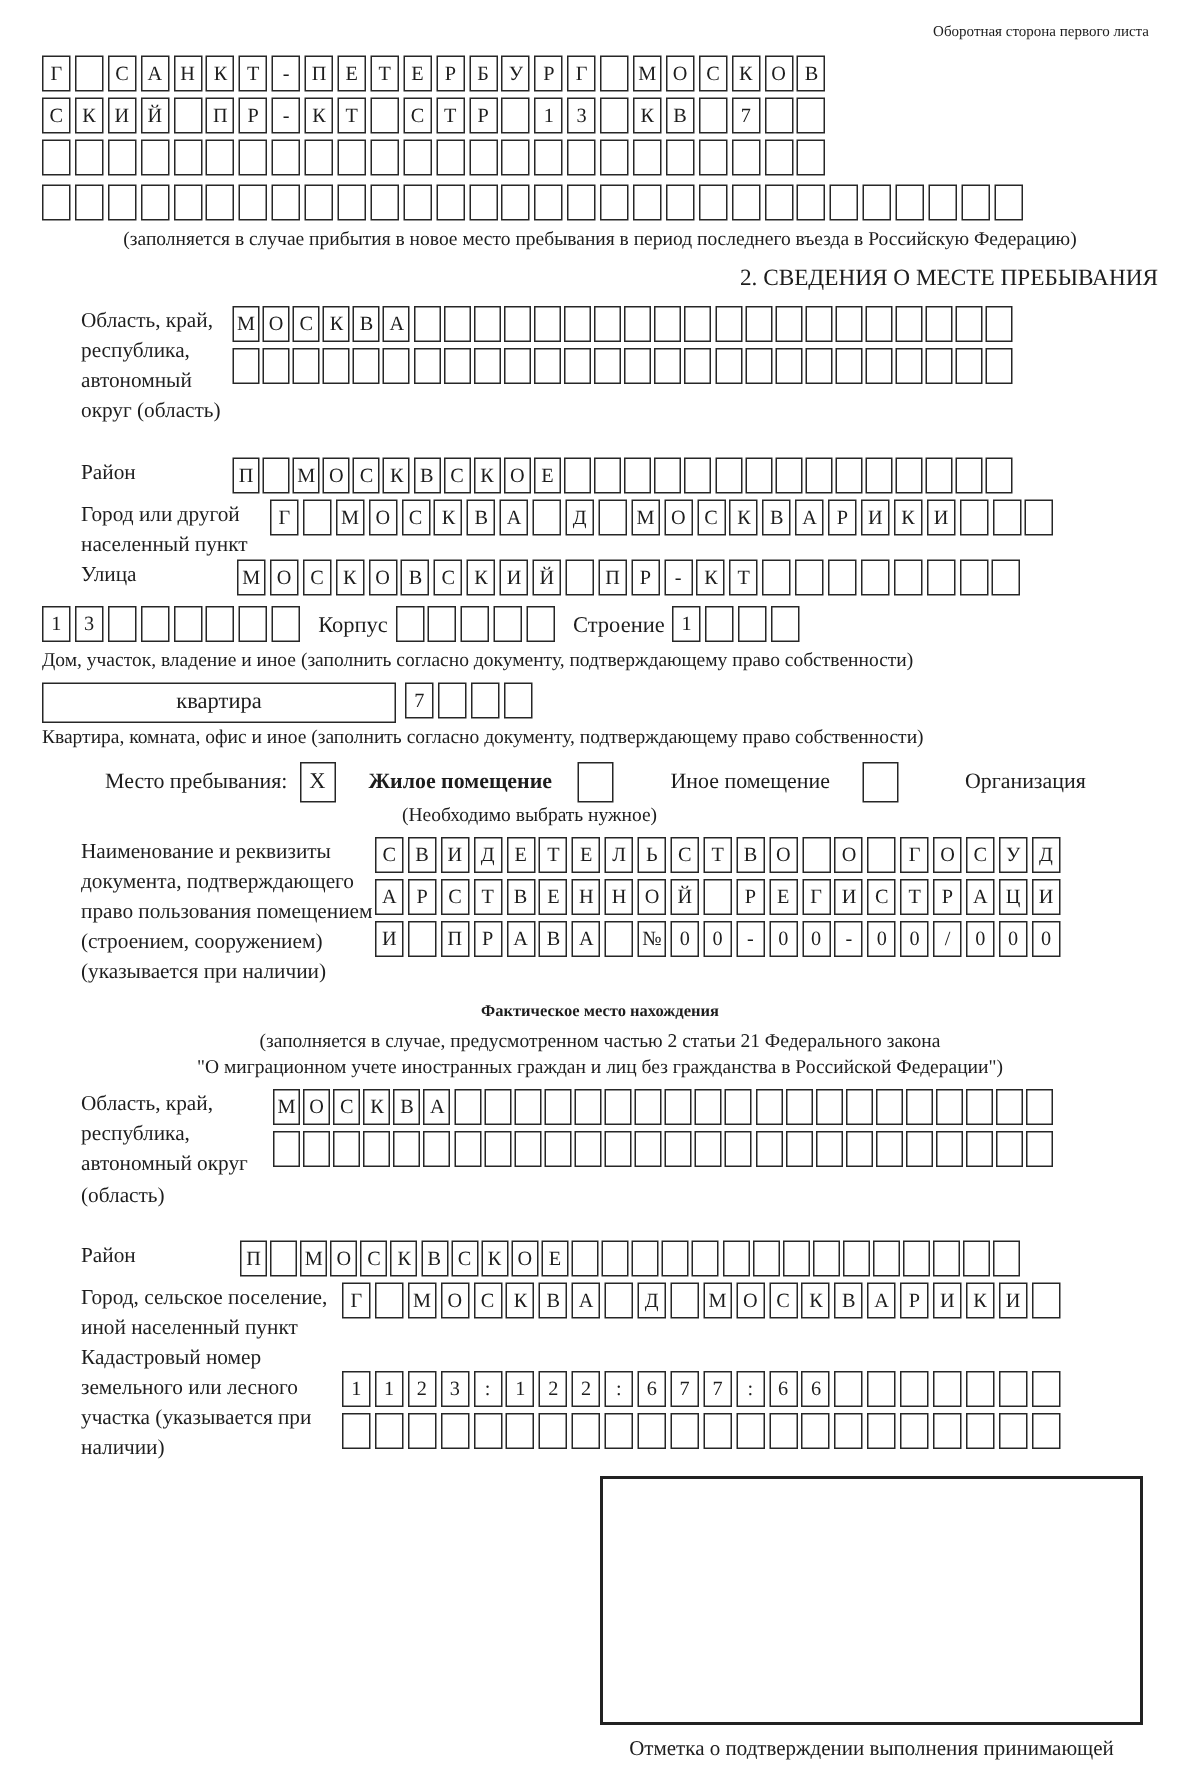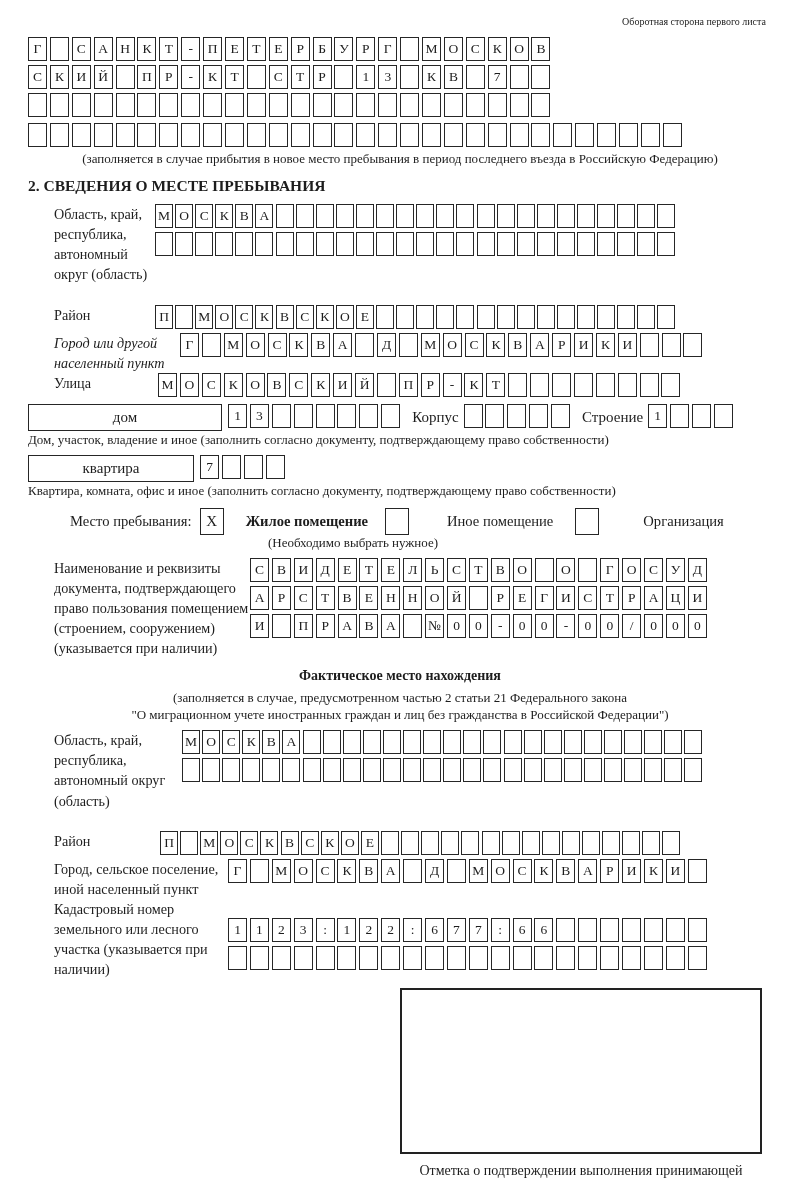--- a/index.html
+++ b/index.html
@@ -7,47 +7,47 @@
     width:800px;height:1180px;box-sizing:border-box;
     padding:16px 28px 0 28px;background:#ffffff;color:#1d1d1d;
     font-family:"Liberation Serif","DejaVu Serif",serif;font-size:14px;
     overflow:hidden;
   }
   .hdr{text-align:right;font-size:10px;padding-right:6px;}
   .frow{display:flex;align-items:flex-start;}
   .flabel{flex:0 0 auto;box-sizing:border-box;font-size:14.2px;line-height:1.42;}
   .w144{width:144px;padding-left:30px;}
   .w127{width:127px;padding-left:26px;}
-  .w152{width:152px;padding-left:26px;font-style:italic;}
+  .w152{width:152px;padding-left:26px;}
   .w130{width:130px;padding-left:26px;}
   .w222{width:222px;padding-left:26px;}
   .w154{width:154px;padding-left:26px;}
   .w132{width:132px;padding-left:26px;}
   .w200{width:200px;padding-left:26px;}
   .gcol{display:flex;flex-direction:column;}
   .grid{display:flex;flex-wrap:nowrap;margin-bottom:4px;}
   .cell{
     box-sizing:border-box;flex:0 0 auto;width:19px;height:24px;
     border:1.6px solid #262626;margin-right:2.9px;background:#fff;
     display:flex;align-items:center;justify-content:center;
     font-size:13.5px;line-height:1;
   }
   .narrow .cell{width:18px;margin-right:2.1px;}
   .note{font-size:13px;line-height:1.3;}
   .center{text-align:center;}
-  .sect-title{font-size:15.5px;font-weight:bold;text-align:left;margin:9px 0 9px 0;}
-  .sub-title{font-size:14px;font-weight:bold;text-align:center;margin:10px 0 6px 0;}
+  .sect-title{font-size:15.5px;font-weight:normal;text-align:right;margin:9px 0 9px 0;}
+  .sub-title{font-size:11px;font-weight:bold;text-align:center;margin:10px 0 6px 0;}
   .houserow{display:flex;align-items:flex-start;margin-top:3px;}
   .labelbox{
     box-sizing:border-box;border:1.7px solid #262626;height:27px;
     display:flex;align-items:center;justify-content:center;font-size:15px;
     margin-right:6px;background:#fff;
   }
   .bw192{width:194px;}
-  .bw200{width:166px;}
+  .bw200{width:236px;}
   .inline-label{font-size:15px;line-height:27px;padding:0 5px 0 9px;white-space:nowrap;}
   .cbxrow{display:flex;align-items:center;margin-top:8px;}
   .cbx{
     box-sizing:border-box;width:24px;height:27px;border:1.7px solid #262626;
     display:flex;align-items:center;justify-content:center;font-size:15px;background:#fff;
   }
   .cbxlabel{font-size:14.6px;white-space:nowrap;}
   .stamp-box{box-sizing:border-box;width:362px;height:166px;border:2px solid #222;margin:8px 0 0 372px;background:#fff;}
   .stamp-caption{width:430px;margin:6px 0 0 338px;text-align:center;font-size:14px;line-height:1.5;}
   .mt2{margin-top:2px;}.mt6{margin-top:6px;}.mt8{margin-top:20px;}.mt10{margin-top:10px;}
@@ -324,23 +324,20 @@
       <div class="cell"></div>
       <div class="cell"></div>
       <div class="cell"></div>
       <div class="cell"></div>
       <div class="cell"></div>
       <div class="cell"></div>
     </div>
 </div>
 
 <div class="houserow">
-  <div class="labelbox bw192">
-    <span>дом</span>
-  </div>
   <div class="grid">
       <div class="cell">1</div>
       <div class="cell">3</div>
       <div class="cell"></div>
       <div class="cell"></div>
       <div class="cell"></div>
       <div class="cell"></div>
       <div class="cell"></div>
       <div class="cell"></div>
     </div>

